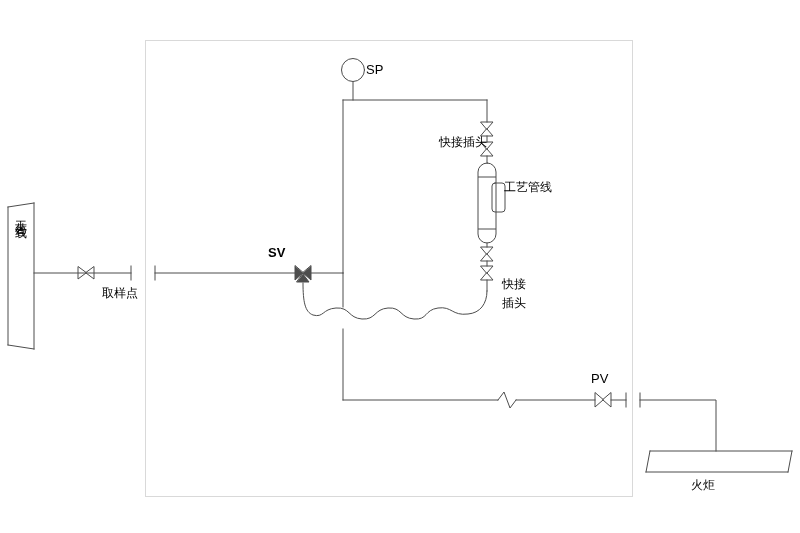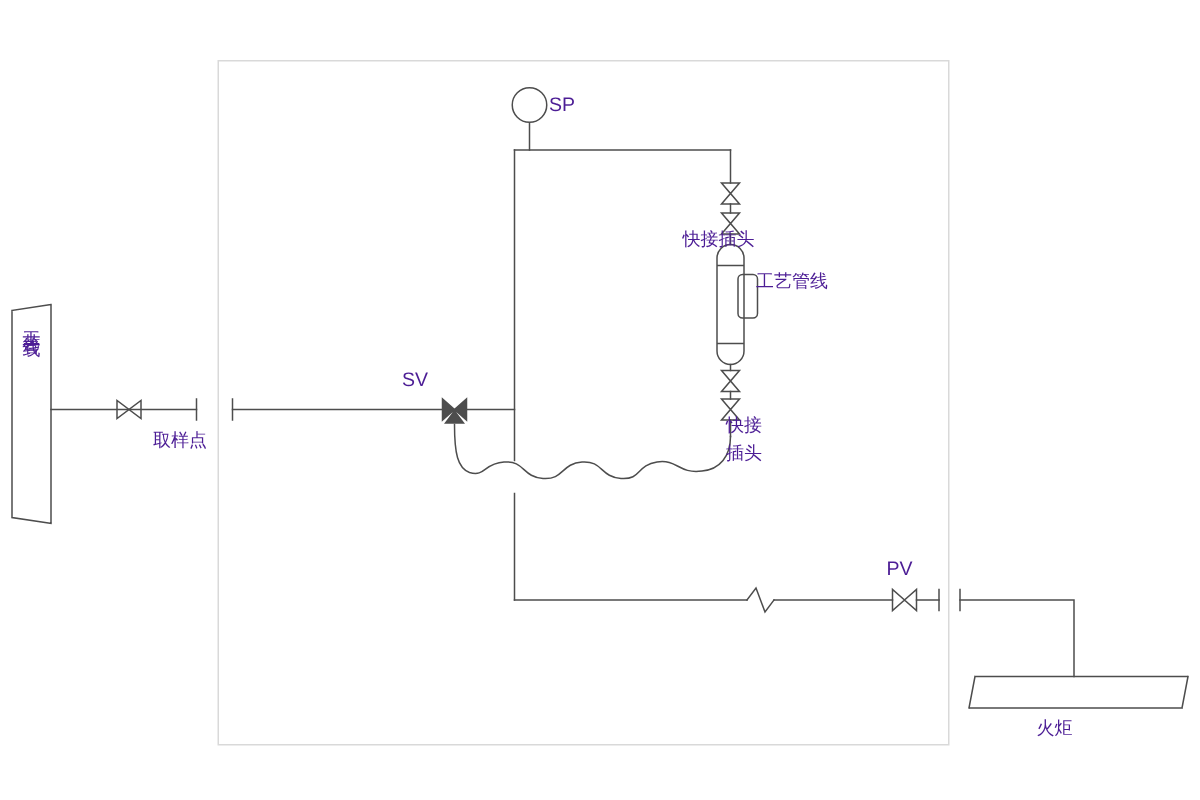--- a/index.html
+++ b/index.html
@@ -7,21 +7,21 @@
     position: relative;
     width: 800px;
     height: 533px;
     background: #ffffff;
     font-family: "Liberation Sans", sans-serif;
     overflow: hidden;
   }
   .canvas svg { position: absolute; left: 0; top: 0; }
   .label {
     position: absolute;
-    color: #4c1d95;
+    color: #000000;
     font-size: 12px;
     white-space: nowrap;
     line-height: 15px;
   }
   .label.big { font-size: 13px; }
   .label.multiline { white-space: pre-line; line-height: 19px; }
   .label.vertical {
     writing-mode: vertical-rl;
     text-orientation: upright;
     letter-spacing: 2px;
@@ -108,28 +108,28 @@
       <g>
         <path d="M650 451 L792 451 M646 472 L788 472 M650 451 L646 472 M792 451 L788 472"></path>
       </g>
     </g>
   </svg>
 
   <div class="label vertical" style="left:13px; top:211px;">工艺管线</div>
 
   <div class="label" style="left:64px; top:286px;margin-left:38px;">取样点</div>
 
-  <div class="label big" style="left:268px; top:245px;">SV</div>
+  <div class="label big" style="left:268px; top:245px;font-weight:bold;">SV</div>
 
   <div class="label big" style="left:366px; top:62px;">SP</div>
 
-  <div class="label" style="left:455px; top:135px;margin-top:17px;">快接插头</div>
+  <div class="label" style="left:439px; top:135px;">快接插头</div>
 
   <div class="label" style="left:504px; top:180px;">工艺管线</div>
 
-  <div class="label multiline" style="left:484px; top:275px;font-family:Liberation Mono, monospace;">快接
+  <div class="label multiline" style="left:502px; top:275px;">快接
 插头</div>
 
   <div class="label big" style="left:591px; top:371px;">PV</div>
 
   <div class="label" style="left:691px; top:454px;margin-top:24px;">火炬</div>
 
 </div>
 
 </body></html>

